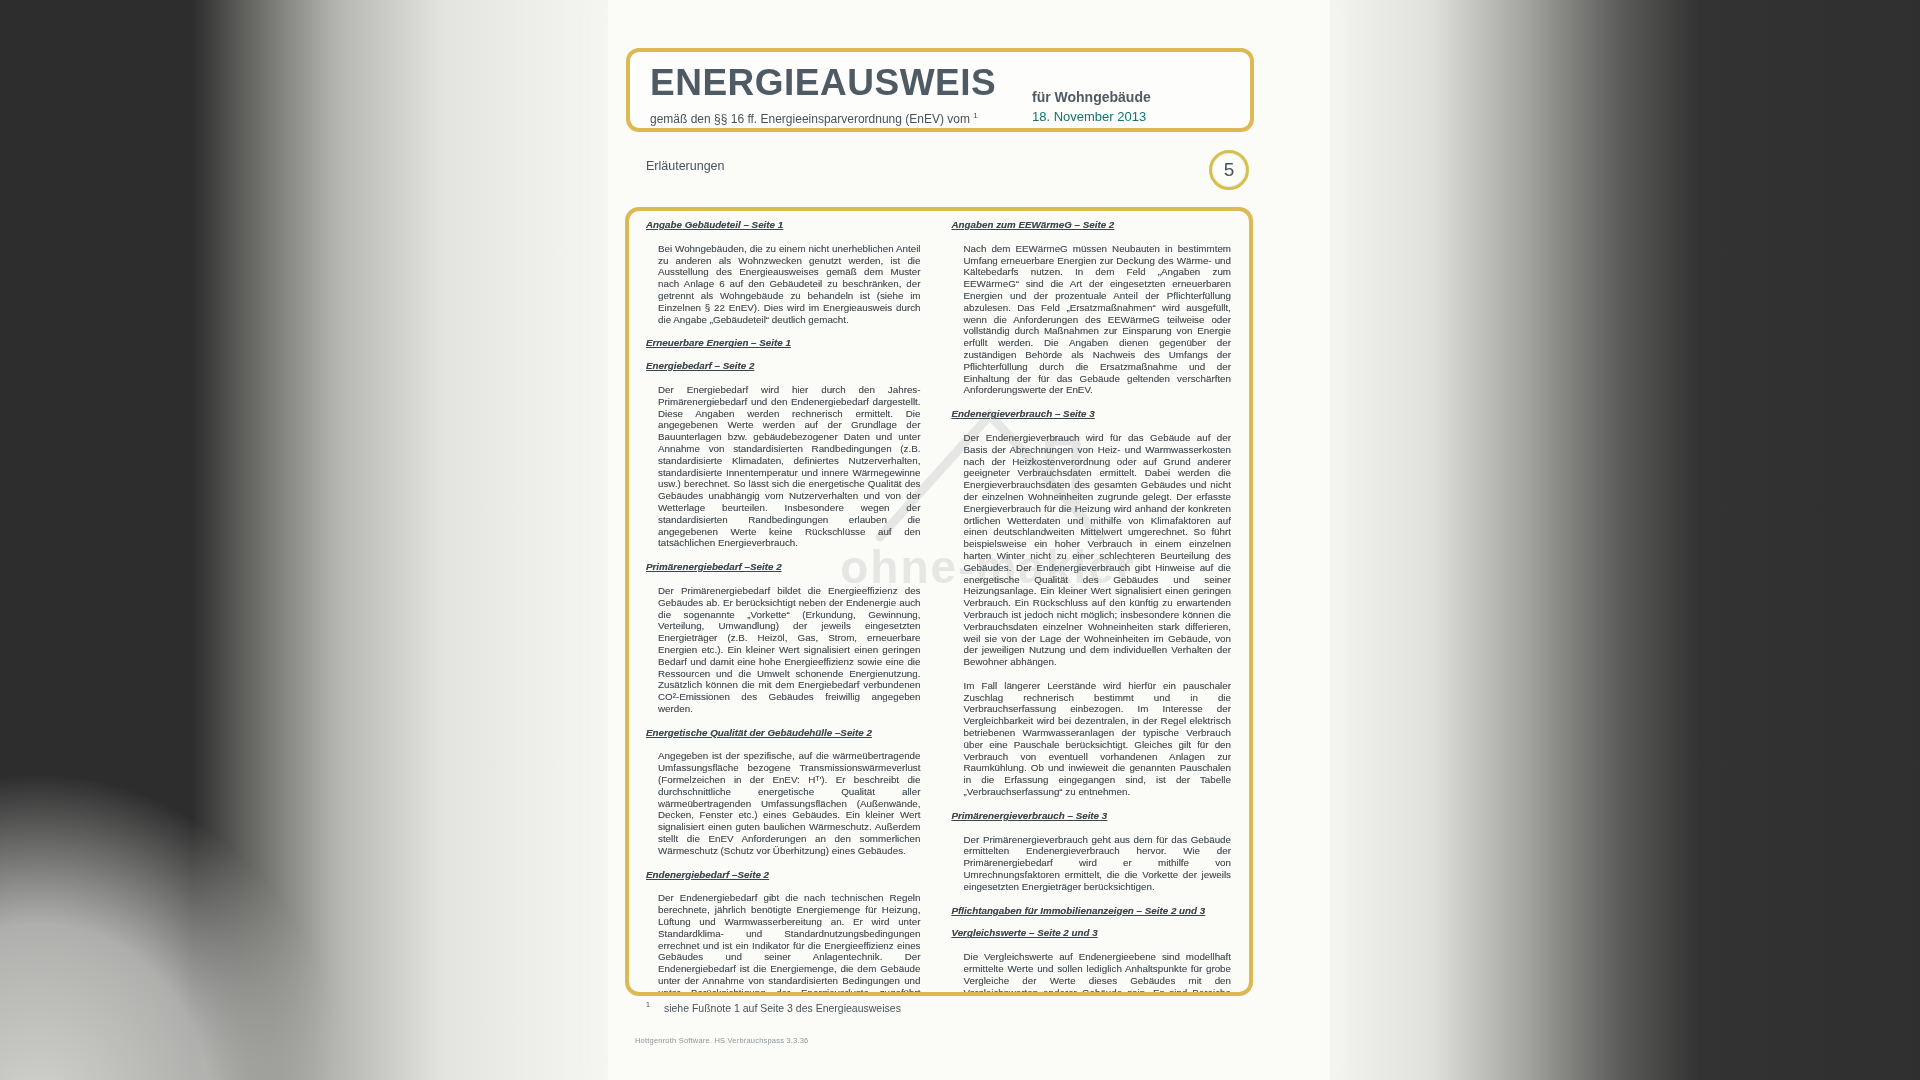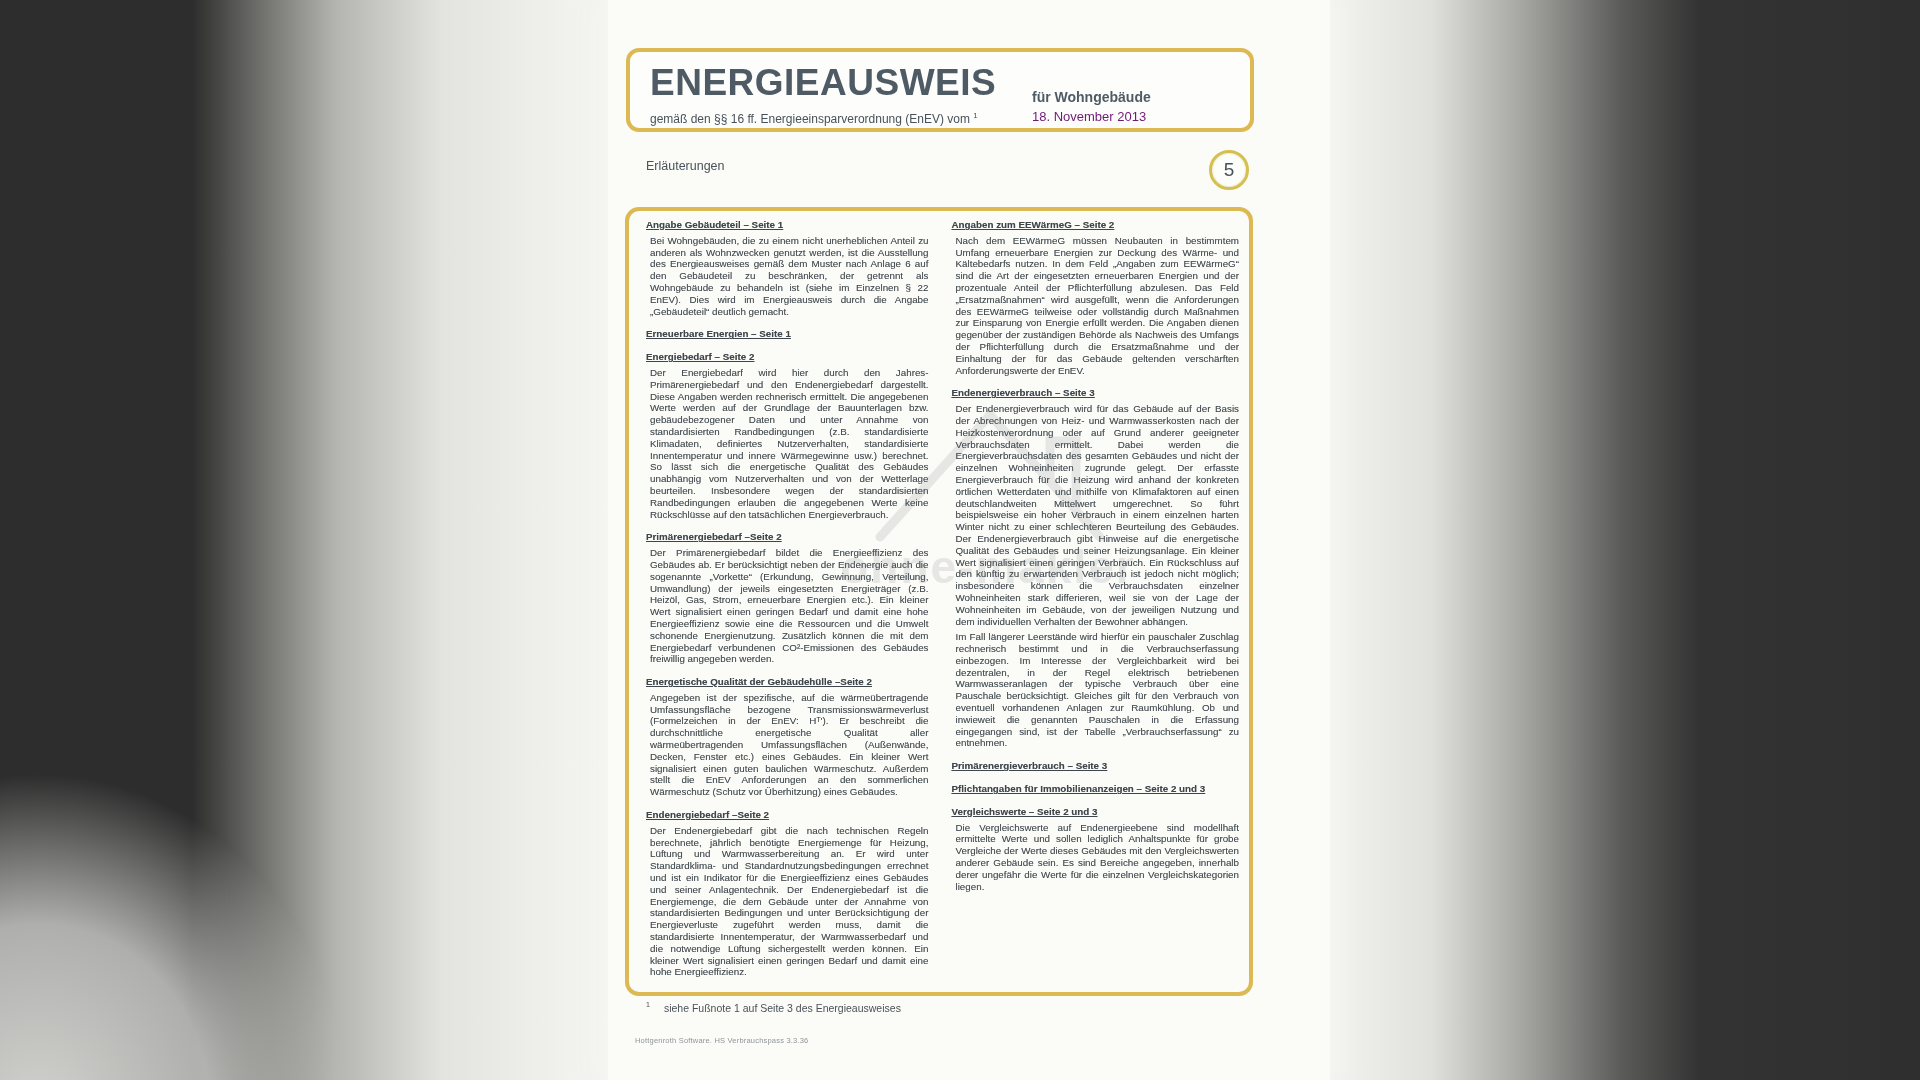--- a/index.html
+++ b/index.html
@@ -25,42 +25,42 @@
   
   .header-box { position:absolute; left:18px; top:48px; width:628px; height:84px;
     border:4px solid var(--gold,#dcb952); border-radius:13px; background:#fdfdfb;
     box-shadow:inset 0 0 0 1px rgba(255,255,255,0.6);text-decoration:underline; }
   .hb-title { position:absolute; left:20px; top:10px; font-size:37px; font-weight:bold;
     letter-spacing:0.5px; color:var(--title,#4e5a64); }
   .hb-sub { position:absolute; left:402px; top:37px; font-size:14px; font-weight:bold;
     color:var(--title,#4e5a64); }
   .hb-reg { position:absolute; left:20px; top:59px; font-size:12px; color:#49525a; }
   .hb-reg sup { font-size:8px; }
-  .hb-date { position:absolute; left:402px; top:57px; font-size:13px; color:#701a75; }
+  .hb-date { position:absolute; left:402px; top:57px; font-size:13px; color:#0f766e; }
 
   .section-label { position:absolute; left:38px; top:159px; font-size:12.5px; color:#49525a; }
 
   .page-circle { position:absolute; left:601px; top:150px; width:40px; height:40px;
     border:3px solid #d5c04f; border-radius:50%; background:#fdfdfa;
     display:flex; align-items:center; justify-content:center;
     font-size:19px; color:#47525b; box-shadow:inset 0 0 2px rgba(160,170,80,0.5); }
 
   
   .content-box { position:absolute; left:17px; top:207px; width:628px; height:789px;
     border:4px solid var(--gold,#dcb952); border-radius:14px; background:transparent;
     padding:6px 6px 0 17px; overflow:hidden; }
   .cols { display:flex; gap:19px; }
   .col { text-align:justify; font-size:9.8px; line-height:11.8px; color:#454d52;
     text-shadow:0 0 0.4px rgba(70,77,82,0.45); }
   .col-left  { width:287px; }
   .col-right { width:292px; }
   .block { margin-top:11px; }
   .block:first-child { margin-top:2px; }
-  .bh { font-weight:bold; text-decoration:underline; color:#3e464c; }
-  .col p { margin:4px; }
+  .bh { font-weight:bold; text-decoration:underline; color:#3e464c;font-style:italic; }
+  .col p { margin:12px; }
 
   
   .watermark { position:absolute; left:210px; top:385px; width:340px; height:212px;
     opacity:0.13; pointer-events:none; }
   .watermark text { font-family:"Liberation Sans", sans-serif; font-weight:bold;
     font-size:46px; letter-spacing:2px; fill:#5d656c; }
 
   
   .footnote { position:absolute; left:38px; top:1001px; font-size:10.5px; color:#4a5157; }
   .footnote sup { font-size:7px; margin-right:14px; }
@@ -124,20 +124,21 @@
               <div class="bh">Angaben zum EEWärmeG – Seite 2</div>
               <p>Nach dem EEWärmeG müssen Neubauten in bestimmtem Umfang erneuerbare Energien zur Deckung des Wärme- und Kältebedarfs nutzen. In dem Feld „Angaben zum EEWärmeG“ sind die Art der eingesetzten erneuerbaren Energien und der prozentuale Anteil der Pflichterfüllung abzulesen. Das Feld „Ersatzmaßnahmen“ wird ausgefüllt, wenn die Anforderungen des EEWärmeG teilweise oder vollständig durch Maßnahmen zur Einsparung von Energie erfüllt werden. Die Angaben dienen gegenüber der zuständigen Behörde als Nachweis des Umfangs der Pflichterfüllung durch die Ersatzmaßnahme und der Einhaltung der für das Gebäude geltenden verschärften Anforderungswerte der EnEV.</p>
             </div>
             <div class="block">
               <div class="bh">Endenergieverbrauch – Seite 3</div>
               <p>Der Endenergieverbrauch wird für das Gebäude auf der Basis der Abrechnungen von Heiz- und Warmwasserkosten nach der Heizkostenverordnung oder auf Grund anderer geeigneter Verbrauchsdaten ermittelt. Dabei werden die Energieverbrauchsdaten des gesamten Gebäudes und nicht der einzelnen Wohneinheiten zugrunde gelegt. Der erfasste Energieverbrauch für die Heizung wird anhand der konkreten örtlichen Wetterdaten und mithilfe von Klimafaktoren auf einen deutschlandweiten Mittelwert umgerechnet. So führt beispielsweise ein hoher Verbrauch in einem einzelnen harten Winter nicht zu einer schlechteren Beurteilung des Gebäudes. Der Endenergieverbrauch gibt Hinweise auf die energetische Qualität des Gebäudes und seiner Heizungsanlage. Ein kleiner Wert signalisiert einen geringen Verbrauch. Ein Rückschluss auf den künftig zu erwartenden Verbrauch ist jedoch nicht möglich; insbesondere können die Verbrauchsdaten einzelner Wohneinheiten stark differieren, weil sie von der Lage der Wohneinheiten im Gebäude, von der jeweiligen Nutzung und dem individuellen Verhalten der Bewohner abhängen.</p>
               <p>Im Fall längerer Leerstände wird hierfür ein pauschaler Zuschlag rechnerisch bestimmt und in die Verbrauchserfassung einbezogen. Im Interesse der Vergleichbarkeit wird bei dezentralen, in der Regel elektrisch betriebenen Warmwasseranlagen der typische Verbrauch über eine Pauschale berücksichtigt. Gleiches gilt für den Verbrauch von eventuell vorhandenen Anlagen zur Raumkühlung. Ob und inwieweit die genannten Pauschalen in die Erfassung eingegangen sind, ist der Tabelle „Verbrauchserfassung“ zu entnehmen.</p>
             </div>
             <div class="block">
               <div class="bh">Primärenergieverbrauch – Seite 3</div>
+              <p>Der Primärenergieverbrauch geht aus dem für das Gebäude ermittelten Endenergieverbrauch hervor. Wie der Primärenergiebedarf wird er mithilfe von Umrechnungsfaktoren ermittelt, die die Vorkette der jeweils eingesetzten Energieträger berücksichtigen.</p>
             </div>
             <div class="block">
               <div class="bh">Pflichtangaben für Immobilienanzeigen – Seite 2 und 3</div>
             </div>
             <div class="block">
               <div class="bh">Vergleichswerte – Seite 2 und 3</div>
               <p>Die Vergleichswerte auf Endenergieebene sind modellhaft ermittelte Werte und sollen lediglich Anhaltspunkte für grobe Vergleiche der Werte dieses Gebäudes mit den Vergleichswerten anderer Gebäude sein. Es sind Bereiche angegeben, innerhalb derer ungefähr die Werte für die einzelnen Vergleichskategorien liegen.</p>
             </div>
           </div>
       </div>

